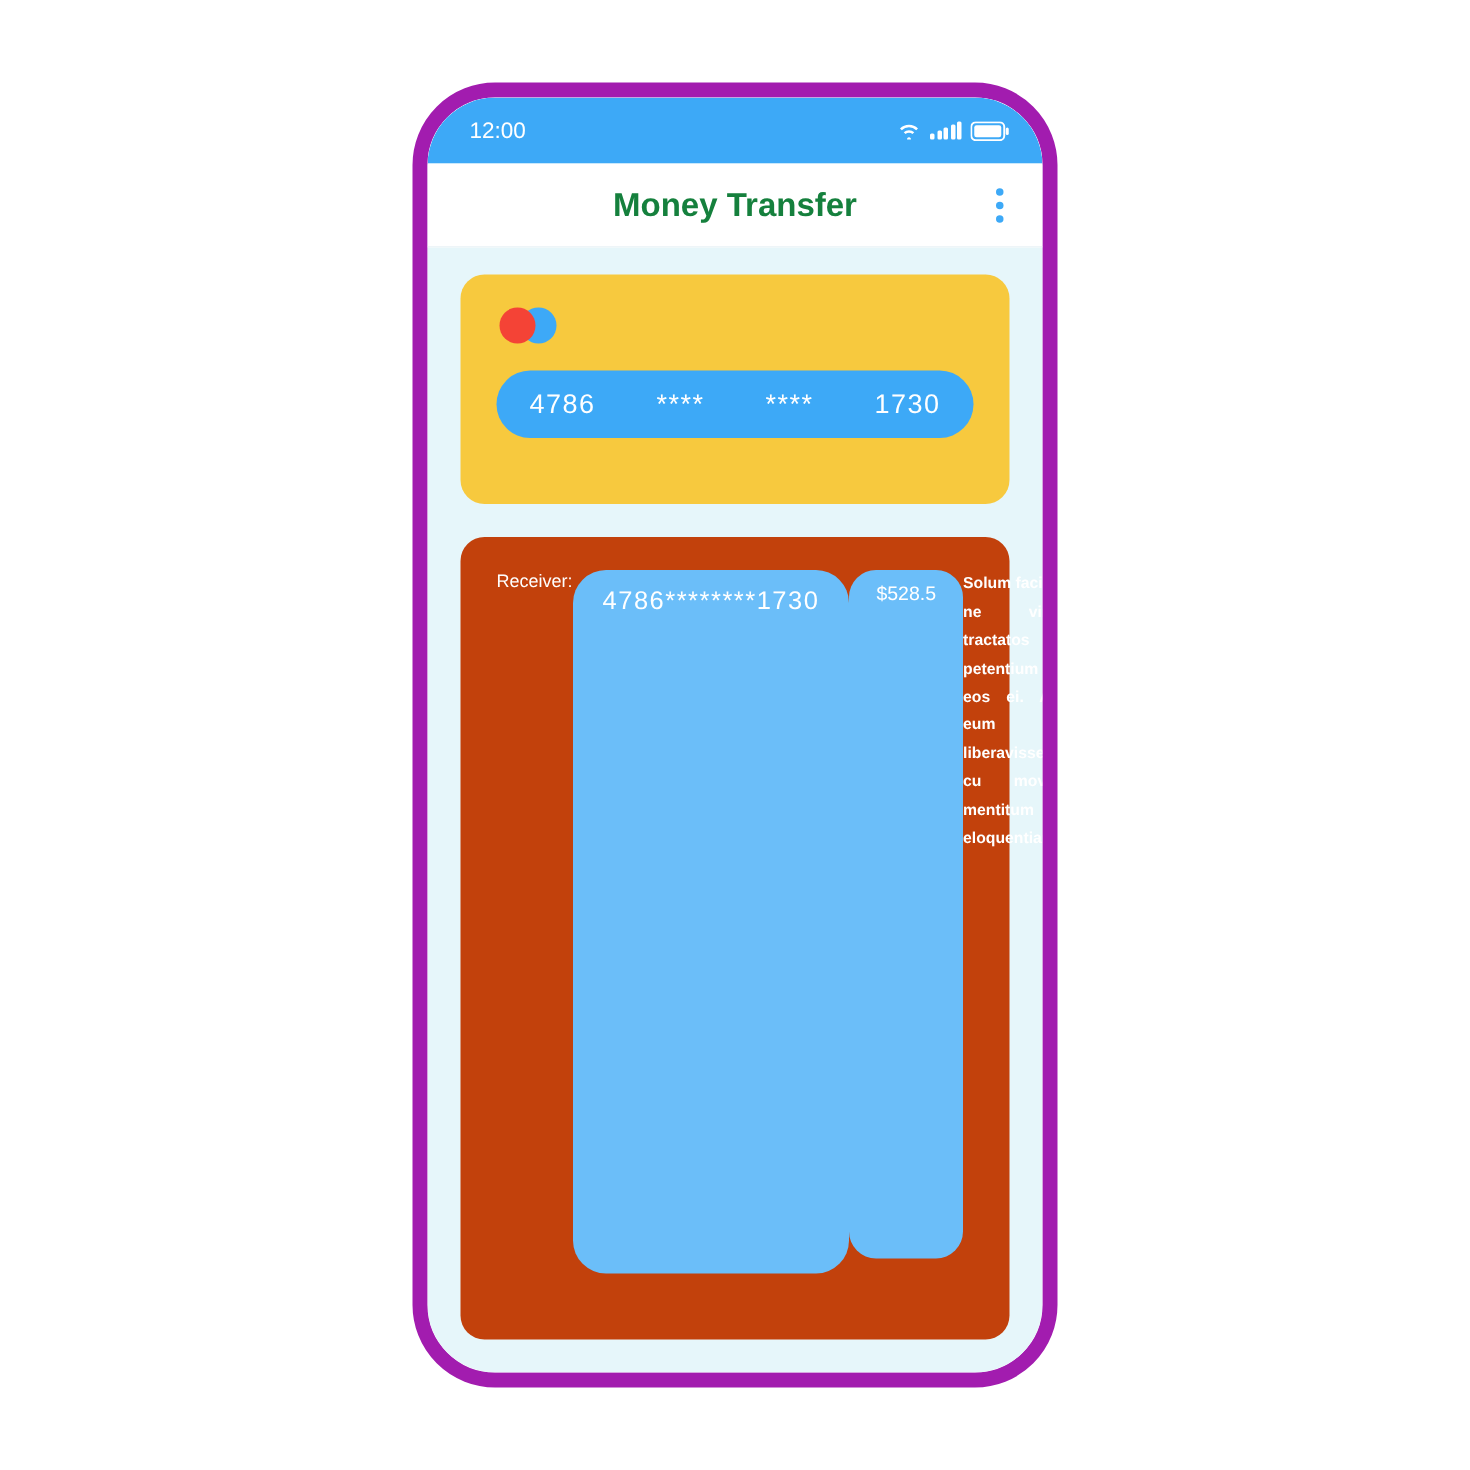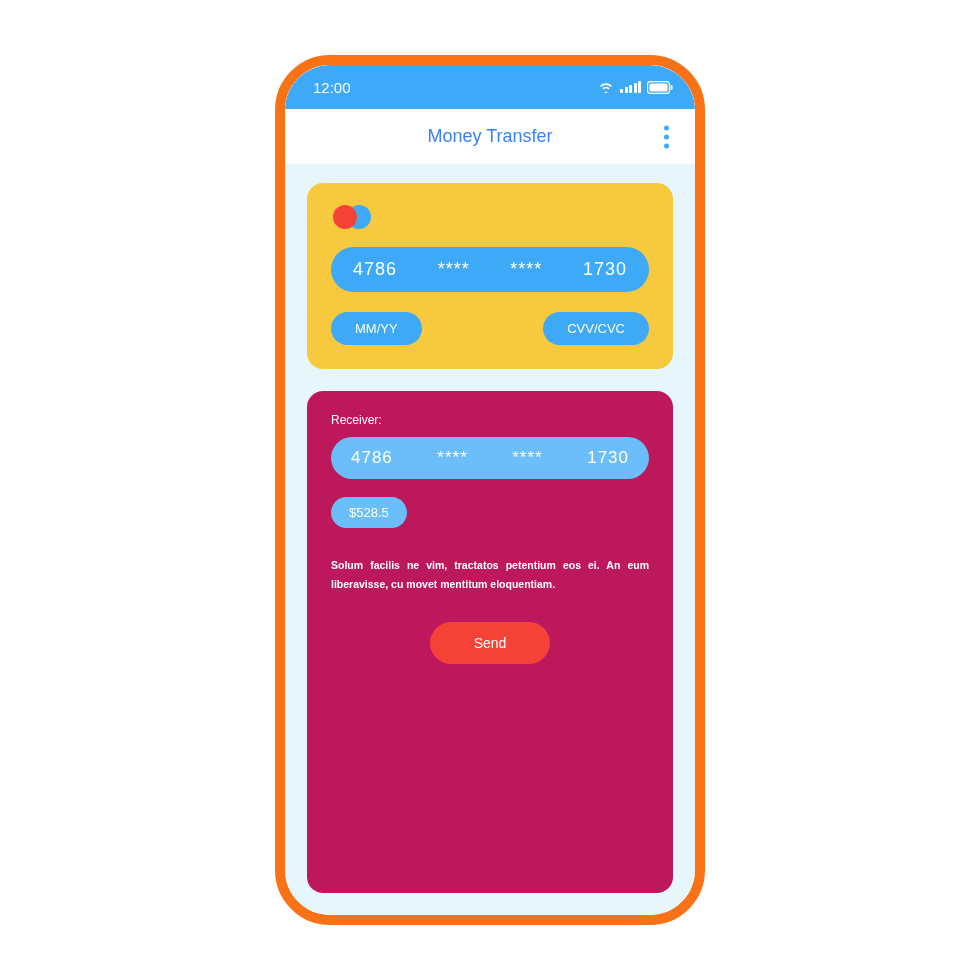--- a/index.html
+++ b/index.html
@@ -13,21 +13,21 @@
       background: #ffffff;
       display: flex;
       align-items: center;
       justify-content: center;
       font-family: -apple-system, BlinkMacSystemFont, "Segoe UI", Arial, sans-serif;
     }
     .phone-frame {
       width: 430px;
       height: 870px;
       background: #ffffff;
-      border: 10px solid #f97316;
+      border: 10px solid #a21caf;
       border-radius: 55px;
       overflow: hidden;
       position: relative;
       box-shadow: inset 0 0 0 3px #fff;
     }
     .screen {
       width: 100%;
       height: 100%;
       background: #e6f6fa;
       display: flex;
@@ -54,23 +54,23 @@
     .header {
       background: #ffffff;
       height: 56px;
       display: flex;
       align-items: center;
       justify-content: center;
       position: relative;
       border-bottom: 1px solid #eef5f8;
     }
     .header-title {
-      color: #3b82f6;
-      font-size: 18px;
-      font-weight: 400;
+      color: #15803d;
+      font-size: 22px;
+      font-weight: 700;
     }
     .more-menu {
       position: absolute;
       right: 26px;
       top: 50%;
       transform: translateY(-50%);
       display: flex;
       flex-direction: column;
       gap: 4px;
       cursor: pointer;
@@ -129,27 +129,27 @@
     }
     .small-pill {
       background: #3da9f7;
       border-radius: 20px;
       padding: 9px 24px;
       color: #ffffff;
       font-size: 13px;
       cursor: pointer;
     }
     .card-blue {
-      background: #be185d;
+      background: #c2410c;
       border-radius: 16px;
       padding: 22px 24px 26px 24px;
       color: #ffffff;
       flex: 1;
       display: flex;
-      flex-direction: column;
+      flex-direction: row;
     }
     .field-label {
       font-size: 12px;
       margin-bottom: 10px;
       font-weight: 300;
     }
     .receiver-pill {
       background: #6bbef9;
       border-radius: 22px;
       padding: 11px 20px;
@@ -254,24 +254,20 @@
         <div class="card-logo">
           <span class="logo-circle logo-red"></span>
           <span class="logo-circle logo-blue"></span>
         </div>
         <div class="card-number-pill">
           <span>4786</span>
           <span>****</span>
           <span>****</span>
           <span>1730</span>
         </div>
-        <div class="card-row">
-          <div class="small-pill">MM/YY</div>
-          <div class="small-pill">CVV/CVC</div>
-        </div>
       </div>
 
       <div class="card-blue">
         <div class="field-label">Receiver:</div>
         <div class="receiver-pill">
           <span>4786</span>
           <span>****</span>
           <span>****</span>
           <span>1730</span>
         </div>

